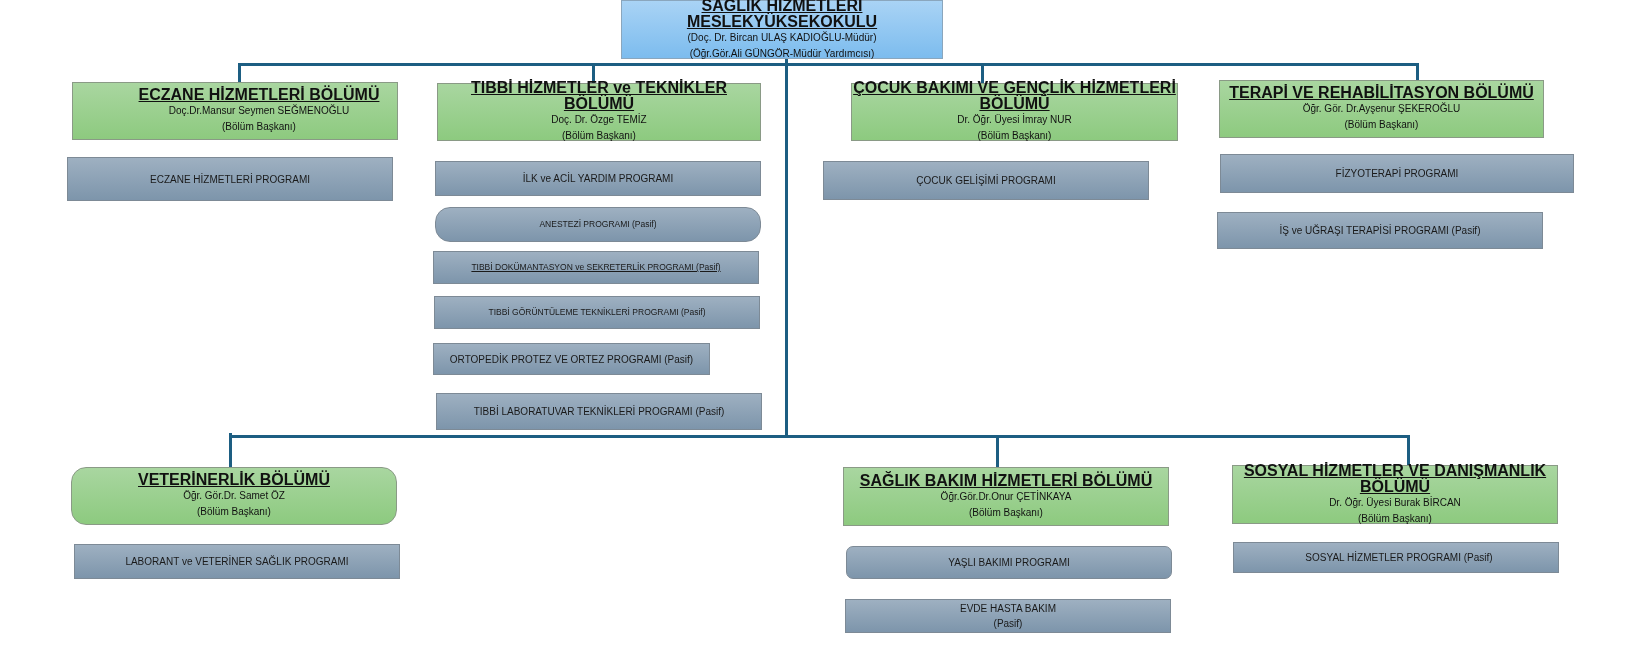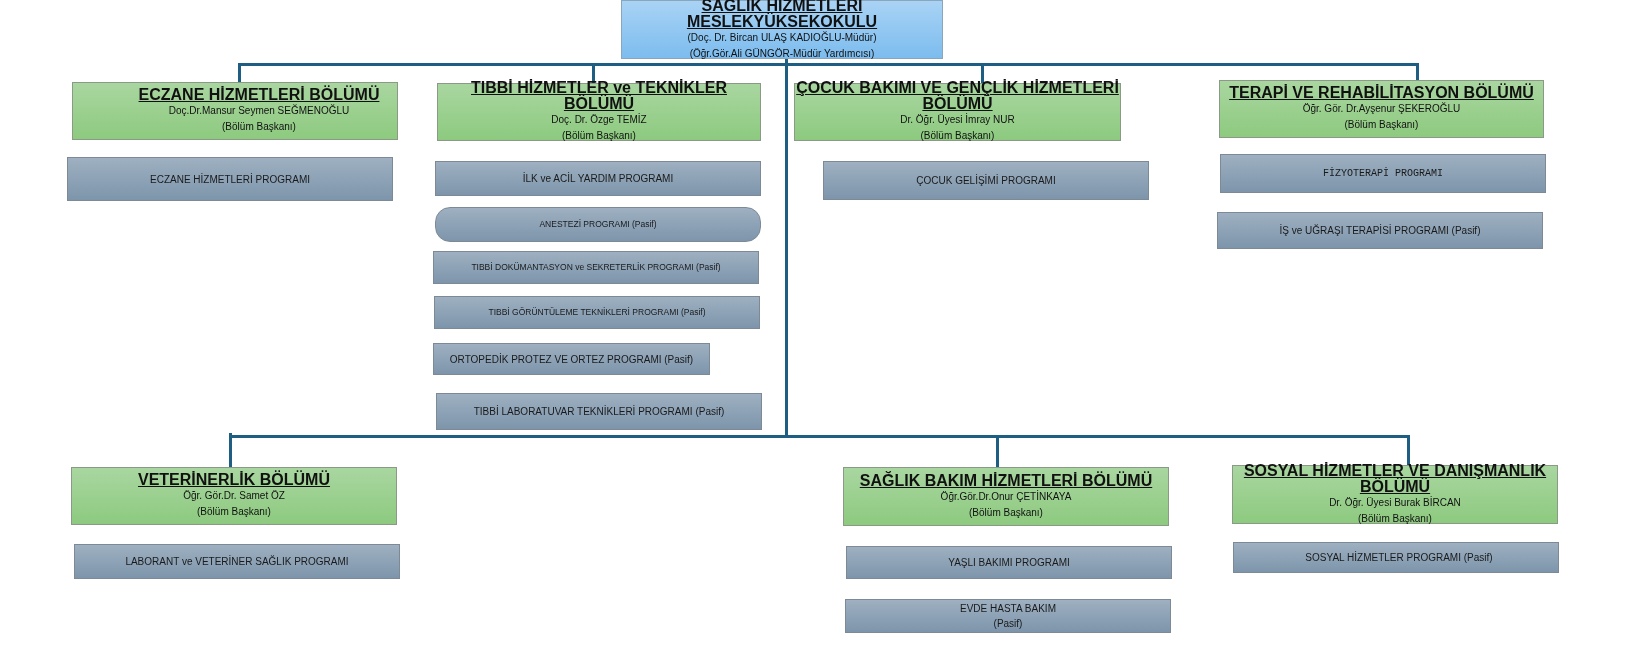--- a/index.html
+++ b/index.html
@@ -52,69 +52,69 @@
   <div class="title">TIBBİ HİZMETLER ve TEKNİKLER BÖLÜMÜ</div>
   <div>Doç. Dr. Özge TEMİZ</div>
   <div>(Bölüm Başkanı)</div>
 </div>
 <div class="box prog" style="left:435px; top:161px; width:326px; height:35px;">
   <div>İLK ve ACİL YARDIM PROGRAMI</div>
 </div>
 <div class="box prog small" style="left:435px; top:207px; width:326px; height:35px;border-radius:15px;">
   <div>ANESTEZİ PROGRAMI (Pasif)</div>
 </div>
-<div class="box prog small" style="left:433px; top:251px; width:326px; height:33px;">
+<div class="box prog small" style="left:433px; top:251px; width:326px; height:33px;text-decoration:underline;">
   <div>TIBBİ DOKÜMANTASYON ve SEKRETERLİK PROGRAMI (Pasif)</div>
 </div>
 <div class="box prog small" style="left:434px; top:296px; width:326px; height:33px;">
   <div>TIBBİ GÖRÜNTÜLEME TEKNİKLERİ  PROGRAMI (Pasif)</div>
 </div>
 <div class="box prog" style="left:433px; top:343px; width:277px; height:32px;">
   <div>ORTOPEDİK PROTEZ VE ORTEZ PROGRAMI (Pasif)</div>
 </div>
 <div class="box prog" style="left:436px; top:393px; width:326px; height:37px;">
   <div>TIBBİ LABORATUVAR TEKNİKLERİ  PROGRAMI (Pasif)</div>
 </div>
 
-<div class="box dept" style="left:794px; top:83px; width:327px; height:58px;">
+<div class="box dept" style="left:851px; top:83px; width:327px; height:58px;">
   <div class="title">ÇOCUK BAKIMI VE GENÇLİK HİZMETLERİ BÖLÜMÜ</div>
   <div>Dr. Öğr. Üyesi İmray NUR</div>
   <div>(Bölüm Başkanı)</div>
 </div>
 <div class="box prog" style="left:823px; top:161px; width:326px; height:39px;">
   <div>ÇOCUK GELİŞİMİ PROGRAMI</div>
 </div>
 
 <div class="box dept" style="left:1219px; top:80px; width:325px; height:58px;">
   <div class="title">TERAPİ VE REHABİLİTASYON BÖLÜMÜ</div>
   <div>Öğr. Gör. Dr.Ayşenur ŞEKEROĞLU</div>
   <div>(Bölüm Başkanı)</div>
 </div>
-<div class="box prog" style="left:1220px; top:154px; width:326px; height:39px;font-family:Liberation Mono, monospace;">
+<div class="box prog" style="left:1220px; top:154px; width:354px; height:39px;">
   <div>FİZYOTERAPİ PROGRAMI</div>
 </div>
 <div class="box prog" style="left:1217px; top:212px; width:326px; height:37px;">
   <div>İŞ ve UĞRAŞI TERAPİSİ PROGRAMI (Pasif)</div>
 </div>
 
-<div class="box dept" style="left:71px; top:467px; width:326px; height:58px;">
+<div class="box dept" style="left:71px; top:467px; width:326px; height:58px;border-radius:15px;">
   <div class="title">VETERİNERLİK BÖLÜMÜ</div>
   <div>Öğr. Gör.Dr. Samet ÖZ</div>
   <div>(Bölüm Başkanı)</div>
 </div>
 <div class="box prog" style="left:74px; top:544px; width:326px; height:35px;">
   <div>LABORANT ve VETERİNER SAĞLIK PROGRAMI</div>
 </div>
 
 <div class="box dept" style="left:843px; top:467px; width:326px; height:59px;">
   <div class="title">SAĞLIK BAKIM HİZMETLERİ BÖLÜMÜ</div>
   <div>Öğr.Gör.Dr.Onur ÇETİNKAYA</div>
   <div>(Bölüm Başkanı)</div>
 </div>
-<div class="box prog" style="left:846px; top:546px; width:326px; height:33px;">
+<div class="box prog" style="left:846px; top:546px; width:326px; height:33px;border-radius:7px;">
   <div>YAŞLI BAKIMI PROGRAMI</div>
 </div>
 <div class="box prog" style="left:845px; top:599px; width:326px; height:34px;">
   <div>EVDE HASTA BAKIM</div>
   <div>(Pasif)</div>
 </div>
 
 <div class="box dept" style="left:1232px; top:465px; width:326px; height:59px;">
   <div class="title">SOSYAL HİZMETLER VE DANIŞMANLIK BÖLÜMÜ</div>
   <div>Dr. Öğr. Üyesi Burak BİRCAN</div>

